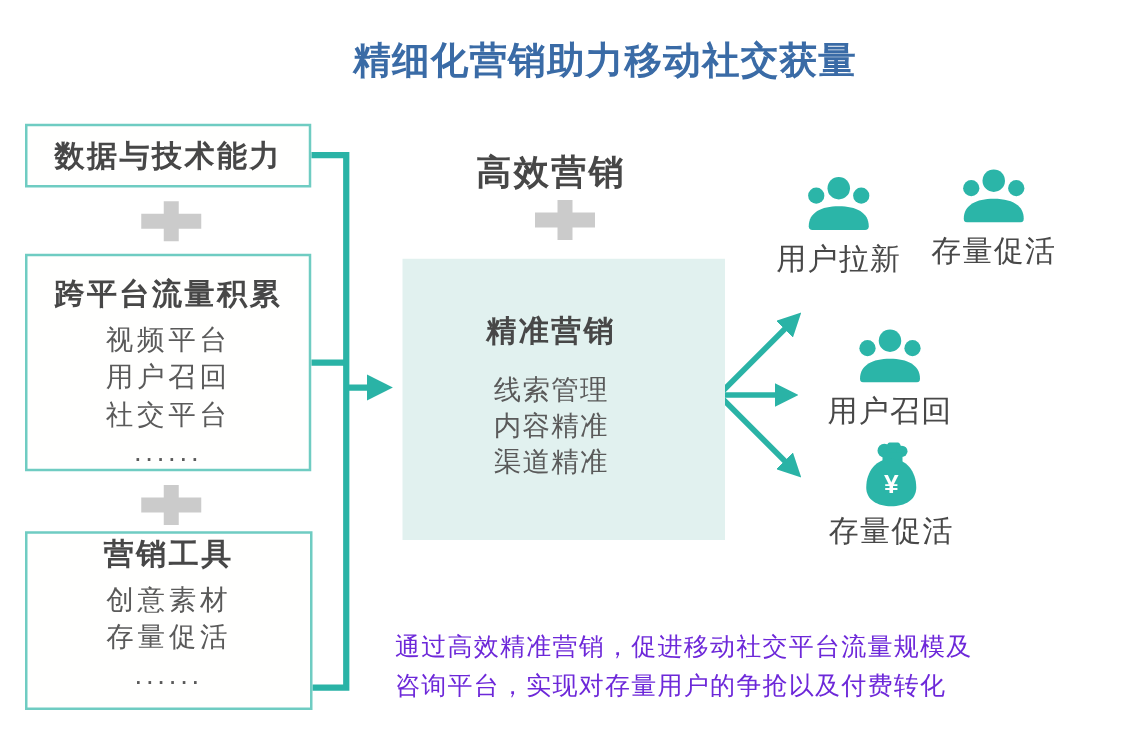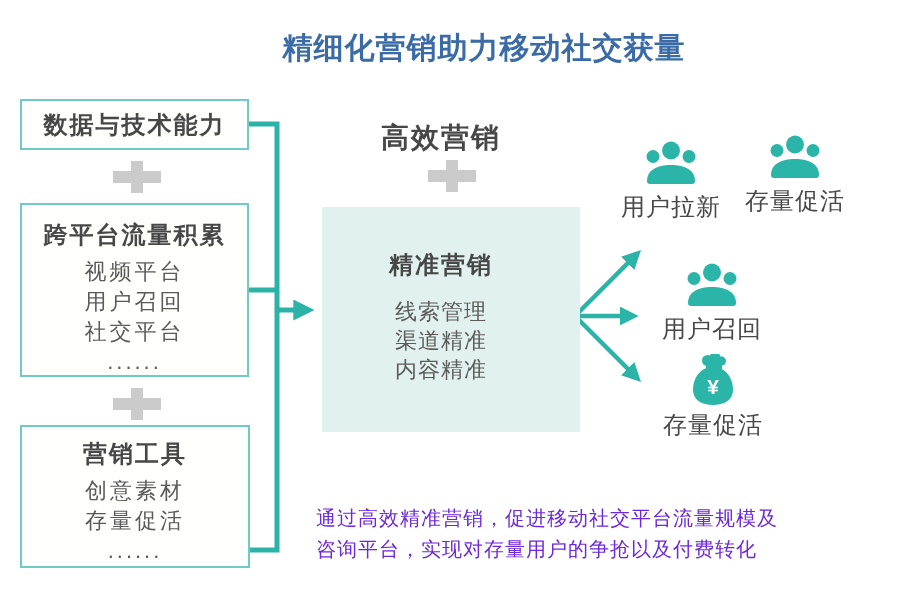--- a/index.html
+++ b/index.html
@@ -12,21 +12,21 @@
     font-size:30px; font-weight:bold; color:#3A6BA6; letter-spacing:1px;
   }
   .box {
     position:absolute; box-sizing:border-box; border:2px solid #6FCCC2;
     background:#fffffe; text-align:center; color:#4A4A4A;
   }
   .box-title { font-size:24px; font-weight:bold; color:#474747; letter-spacing:2px;font-family:Liberation Mono, monospace; }
   .box-items { margin-top:6px; font-size:22px; color:#5A5A5A; letter-spacing:3px; line-height:30px; }
   .box-1 { left:20px; top:99px; width:229px; height:51px; display:flex; align-items:center; justify-content:center; }
   .box-2 { left:20px; top:203px; width:229px; height:174px; padding-top:14px; }
-  .box-3 { left:20px; top:425px; width:230px; height:143px; padding-top:11px; }
+  .box-3 { left:20px; top:425px; width:230px; height:143px; padding-top:0; }
   .plus { position:absolute; width:48px; height:32px; }
   .plus::before { content:""; position:absolute; left:0; top:10px; width:48px; height:12px; background:#CBCBCB; }
   .plus::after  { content:""; position:absolute; left:18px; top:0; width:12px; height:32px; background:#CBCBCB; }
   .plus-1 { left:113px; top:161px; }
   .plus-2 { left:113px; top:388px; }
   .plus-3 { left:428px; top:160px; }
   .center-label {
     position:absolute; left:322px; top:119px; width:238px; text-align:center;
     font-size:28px; font-weight:bold; color:#474747; letter-spacing:2px;
   }
@@ -100,22 +100,22 @@
 
   <div class="center-label">高效营销</div>
 
   <div class="plus plus-3"></div>
 
   <div class="center-box">
     <div class="center-box-inner">
       <div class="center-box-title">精准营销</div>
       <div class="center-box-items">
         <div>线索管理</div>
+        <div>内容精准</div>
         <div>渠道精准</div>
-        <div>内容精准</div>
       </div>
     </div>
   </div>
 
   <div class="outcome outcome-1">
     <svg class="icon-wrap" width="52" height="43" viewBox="0 0 52 43" xmlns="http://www.w3.org/2000/svg" fill="#2BB5A8">
       <circle cx="26" cy="9.5" r="9"></circle>
       <circle cx="8" cy="15.5" r="6.5"></circle>
       <circle cx="44" cy="15.5" r="6.5"></circle>
       <path d="M26,24 C12,24 2,29 2,40 Q2,43 5,43 L47,43 Q50,43 50,40 C50,29 40,24 26,24 Z"></path>

